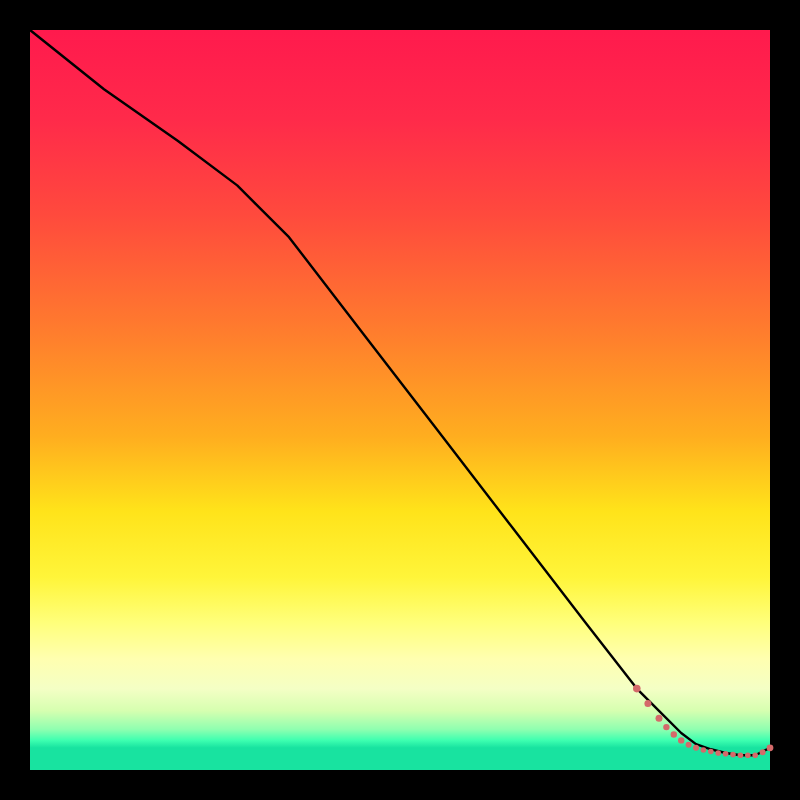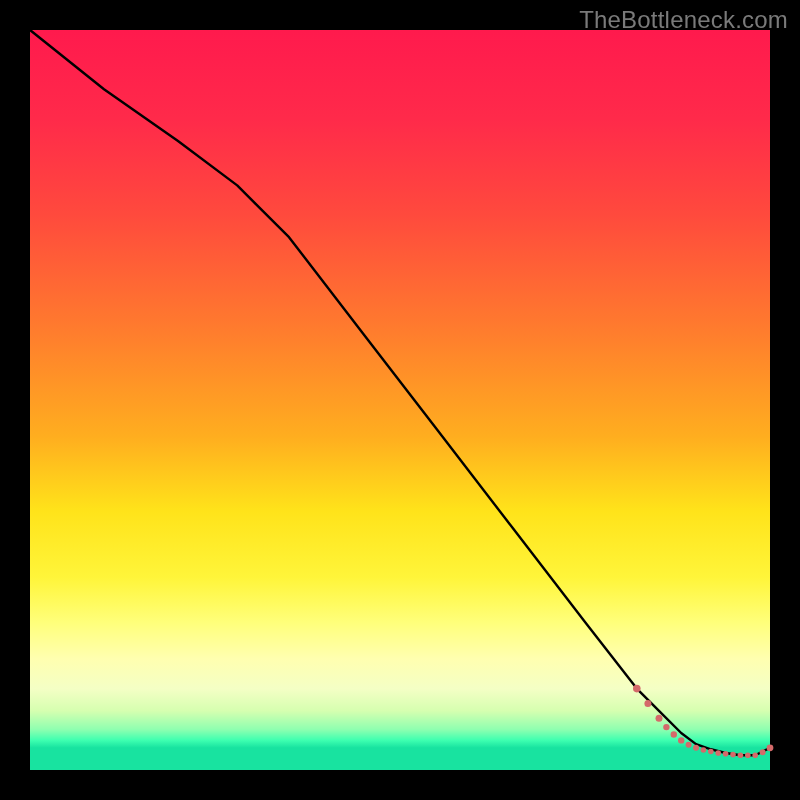--- a/index.html
+++ b/index.html
@@ -66,21 +66,20 @@
     stroke: #000;
     stroke-width: 2.4;
     stroke-linecap: round;
     stroke-linejoin: round;
   }
 </style>
 </head>
 <body>
 
 <div class="stage">
-  <div class="watermark">TheBottleneck.com</div>
 
   <div class="plot"></div>
 
   <svg class="overlay" viewBox="0 0 740 740" preserveAspectRatio="none">
     <path id="curve-path" class="curve" d="M0.00 0.00 L74.00 59.20 L148.00 111.00 L207.20 155.40 L259.00 207.20 L333.00 303.40 L407.00 399.60 L481.00 495.80 L555.00 592.00 L606.80 658.60 L629.00 680.80 L651.20 703.00 L666.00 714.10 L680.80 719.28 L695.60 722.98 L710.40 725.20 L725.20 725.20 L740.00 717.80"></path>
     <g id="dots">
         <circle cx="606.80" cy="658.60" r="3.80" fill="#d46a6a"></circle>
         <circle cx="617.90" cy="673.40" r="3.50" fill="#d46a6a"></circle>
         <circle cx="629.00" cy="688.20" r="3.50" fill="#d46a6a"></circle>
         <circle cx="636.40" cy="697.08" r="3.20" fill="#d46a6a"></circle>

